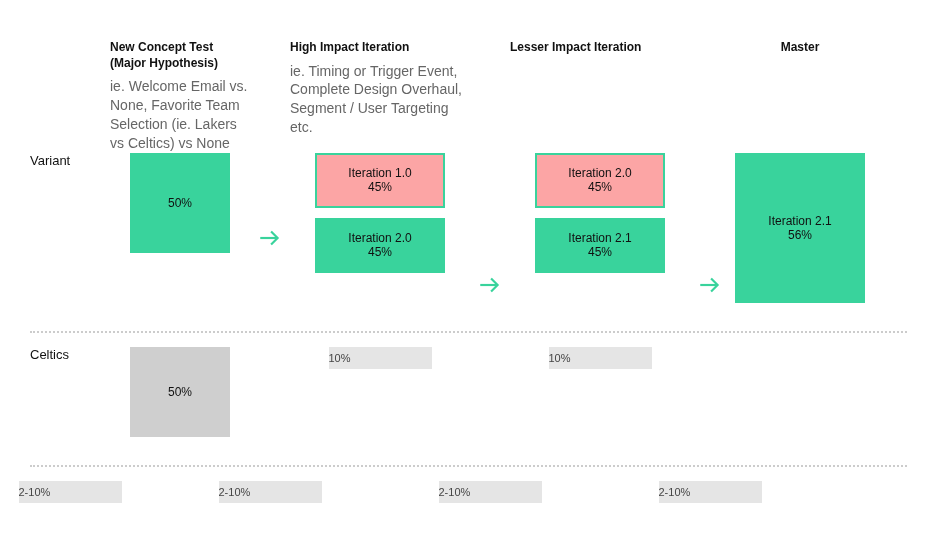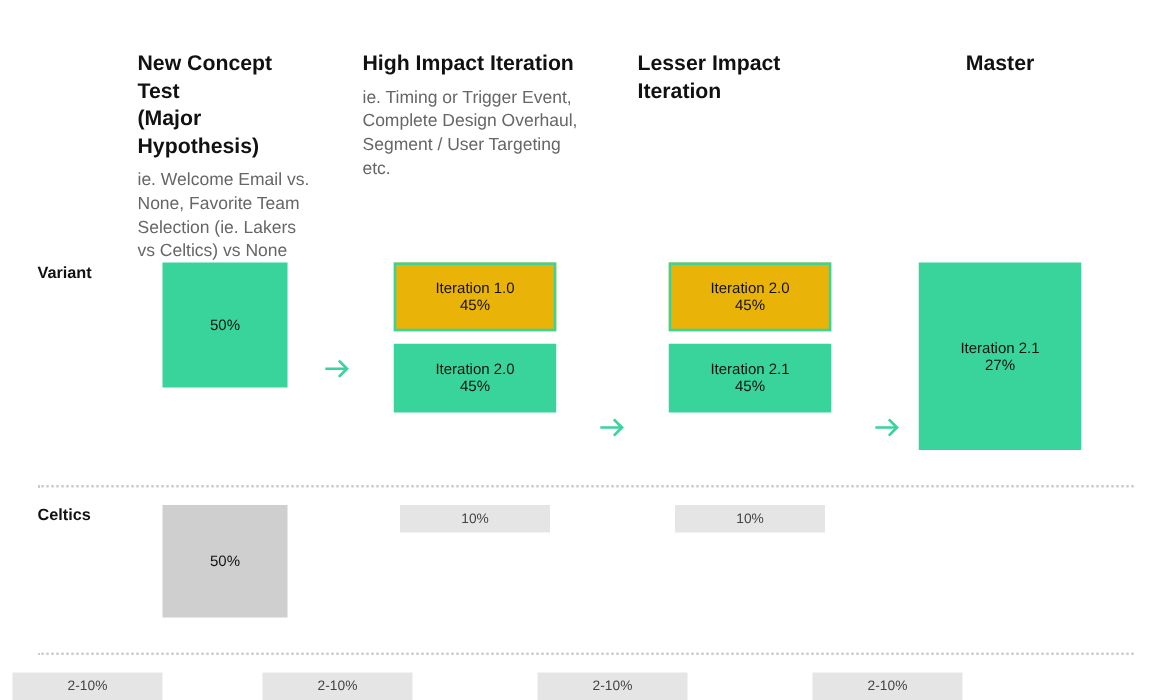--- a/index.html
+++ b/index.html
@@ -5,32 +5,32 @@
   * { box-sizing: border-box; margin: 0; padding: 0; }
   html, body { width: 937px; height: 560px; background: #fff; font-family: Arial, Helvetica, sans-serif; }
   .page { padding: 40px 30px 20px 30px; }
   .grid {
     display: grid;
     grid-template-columns: 80px 140px 40px 180px 40px 180px 40px 140px;
     column-gap: 0;
     align-items: start;
   }
   .col-head { min-height: 95px; }
-  .col-head .title { font-weight: 700; font-size: 17px; line-height: 1.3; color: #111; margin-bottom: 6px; }
+  .col-head .title { font-weight: 700; font-size: 12px; line-height: 1.3; color: #111; margin-bottom: 6px; }
   .col-head .sub { font-size: 14px; line-height: 1.35; color: #666; }
-  .row-label { font-weight: 700; font-size: 13px; color: #111; display: flex; align-items: center; }
+  .row-label { font-weight: 400; font-size: 13px; color: #111; display: flex; align-items: center; }
   .variant-row { height: 170px; }
   .control-row { height: 110px; }
   .master-row { height: 50px; }
   .cell { display: flex; flex-direction: column; align-items: center; justify-content: center; }
   .box { display: flex; flex-direction: column; align-items: center; justify-content: center; font-size: 12px; color: #111; text-align: center; }
   .solid-green { background: #39D39C; }
-  .outline-green { background: #eab308; border: 2px solid #39D39C; }
+  .outline-green { background: #fca5a5; border: 2px solid #39D39C; }
   .solid-grey { background: #CFCFCF; }
-  .bar-grey { background: #E5E5E5; color: #444; font-size: 11px; display:flex; align-items:center; justify-content:center; height: 22px; width: 120px; }
+  .bar-grey { background: #E5E5E5; color: #444; font-size: 11px; display:flex; align-items:center; justify-content:flex-start; height: 22px; width: 103px; }
   .arrow { display: flex; align-items: center; justify-content: center; color: #39D39C; height: 100%; }
   .arrow svg { width: 26px; height: 26px; }
   hr.dotted { border: none; border-top: 2px dotted #CCC; margin: 8px 0 14px 0; }
   .stack { display:flex; flex-direction:column; gap:10px; align-items:center; }
   .box .line2 { margin-top: 0; text-align: right; }
 </style>
 </head>
 <body>
 
 <div class="page">
@@ -109,21 +109,21 @@
     <div class="arrow" style="align-items:flex-end;padding-bottom:25px;">
       <svg viewBox="0 0 24 24" fill="none" stroke="currentColor" stroke-width="2">
           <line x1="3" y1="12" x2="18" y2="12"></line>
           <polyline points="13 6 19 12 13 18"></polyline>
         </svg>
     </div>
 
     <div class="cell">
       <div class="box solid-green" style="width:130px;height:150px;">
         <span>Iteration 2.1</span>
-        <span class="line2">27%</span>
+        <span class="line2">56%</span>
       </div>
     </div>
   </div>
 
   <hr class="dotted">
 
   <div class="grid control-row">
     <div class="row-label">Celtics</div>
 
     <div class="cell">

